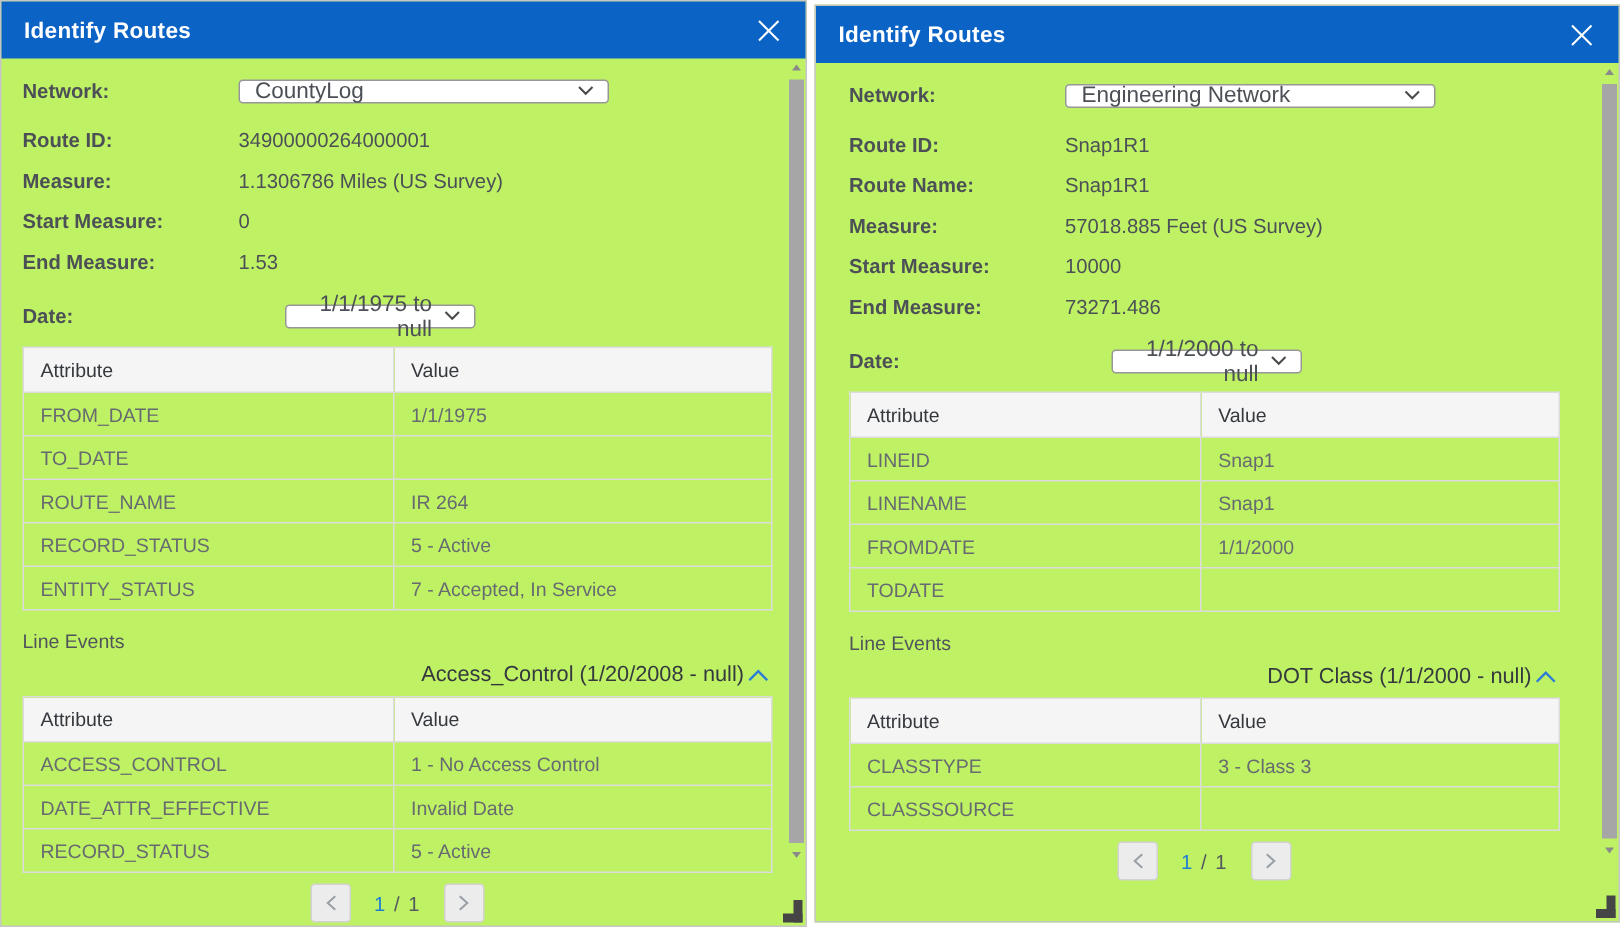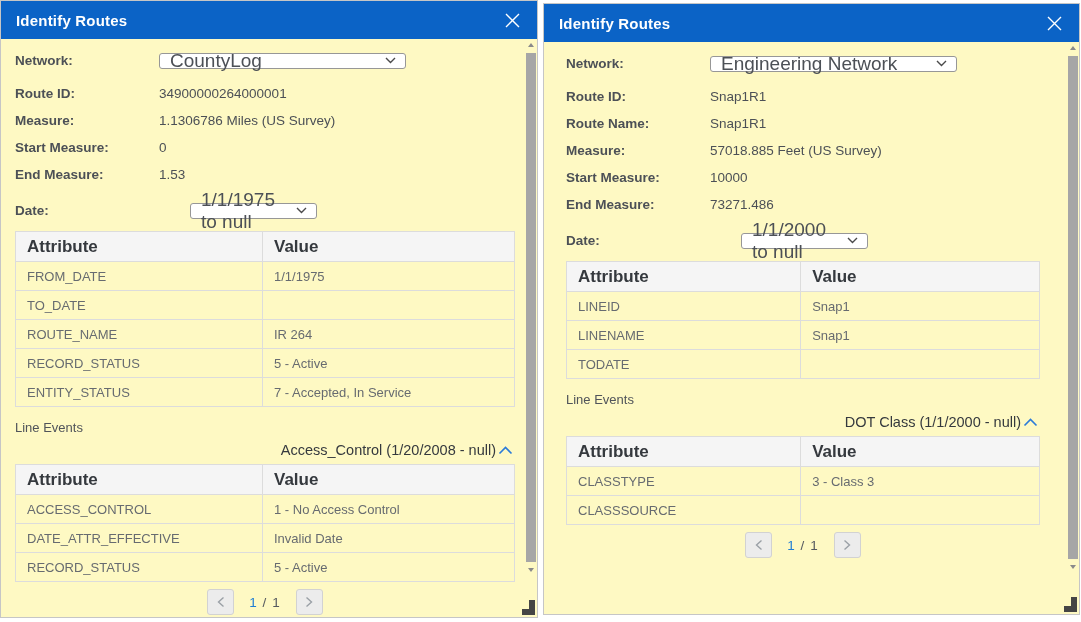--- a/index.html
+++ b/index.html
@@ -6,21 +6,21 @@
   html, body { width: 1081px; height: 622px; overflow: hidden; }
   body {
     background: #ffffff;
     font-family: "Liberation Sans", sans-serif;
     position: relative;
     -webkit-font-smoothing: antialiased;
   }
 
   .panel {
     position: absolute;
-    background: #fef9c3;
+    background: #bef264;
     border: 1px solid #c6c6c6;
   }
   #panel-left  { left: 0;     top: 0;   width: 538px; height: 618px; }
   #panel-right { left: 543px; top: 3px; width: 537px; height: 612px; }
 
   .panel-header {
     height: 38px;
     background: #0b63c6;
     display: flex;
     align-items: center;
@@ -58,23 +58,24 @@
 
   .select {
     height: 16px;
     background: #fff;
     border: 1px solid #979797;
     border-radius: 3px;
     display: flex;
     align-items: center;
     justify-content: space-between;
     padding: 0 9px 0 10px;
-    font-size: 19px;
+    font-size: 15px;
     color: #4c5056;
     cursor: pointer;
+    text-align: right;
   }
   .select.network-select { width: 247px; }
   .select.date-select    { width: 127px; }
   .select .chev { margin-left: 8px; display: flex; }
 
   table.attr-table {
     border-collapse: collapse;
     width: 100%;
     margin-top: 7px;
     font-size: 13px;
@@ -84,23 +85,23 @@
     border: 1px solid #dcdcdc;
     text-align: left;
     padding: 0 11px;
     height: 30px;
     overflow: hidden;
     white-space: nowrap;
   }
   .attr-table td { height: 29px; }
   .attr-table th {
     background: #f5f5f5;
-    font-weight: bold;
+    font-weight: normal;
     color: #35393e;
-    font-size: 17px;
+    font-size: 13px;
   }
   .attr-table td { color: #676b70; }
   .attr-table .col-attr { width: 49.5%; }
 
   .section-label {
     margin-top: 13px;
     font-size: 13px;
     color: #50545a;
   }
   .event-header {
@@ -401,20 +402,24 @@
       <tbody>
         <tr>
           <td>LINEID</td>
           <td>Snap1</td>
         </tr>
         <tr>
           <td>LINENAME</td>
           <td>Snap1</td>
         </tr>
         <tr>
+          <td>FROMDATE</td>
+          <td>1/1/2000</td>
+        </tr>
+        <tr>
           <td>TODATE</td>
           <td></td>
         </tr>
       </tbody>
     </table>
 
     <div class="section-label">Line Events</div>
     <div class="event-header">
       <span class="event-title">DOT Class (1/1/2000 - null)</span>
       <button class="collapse-btn">

